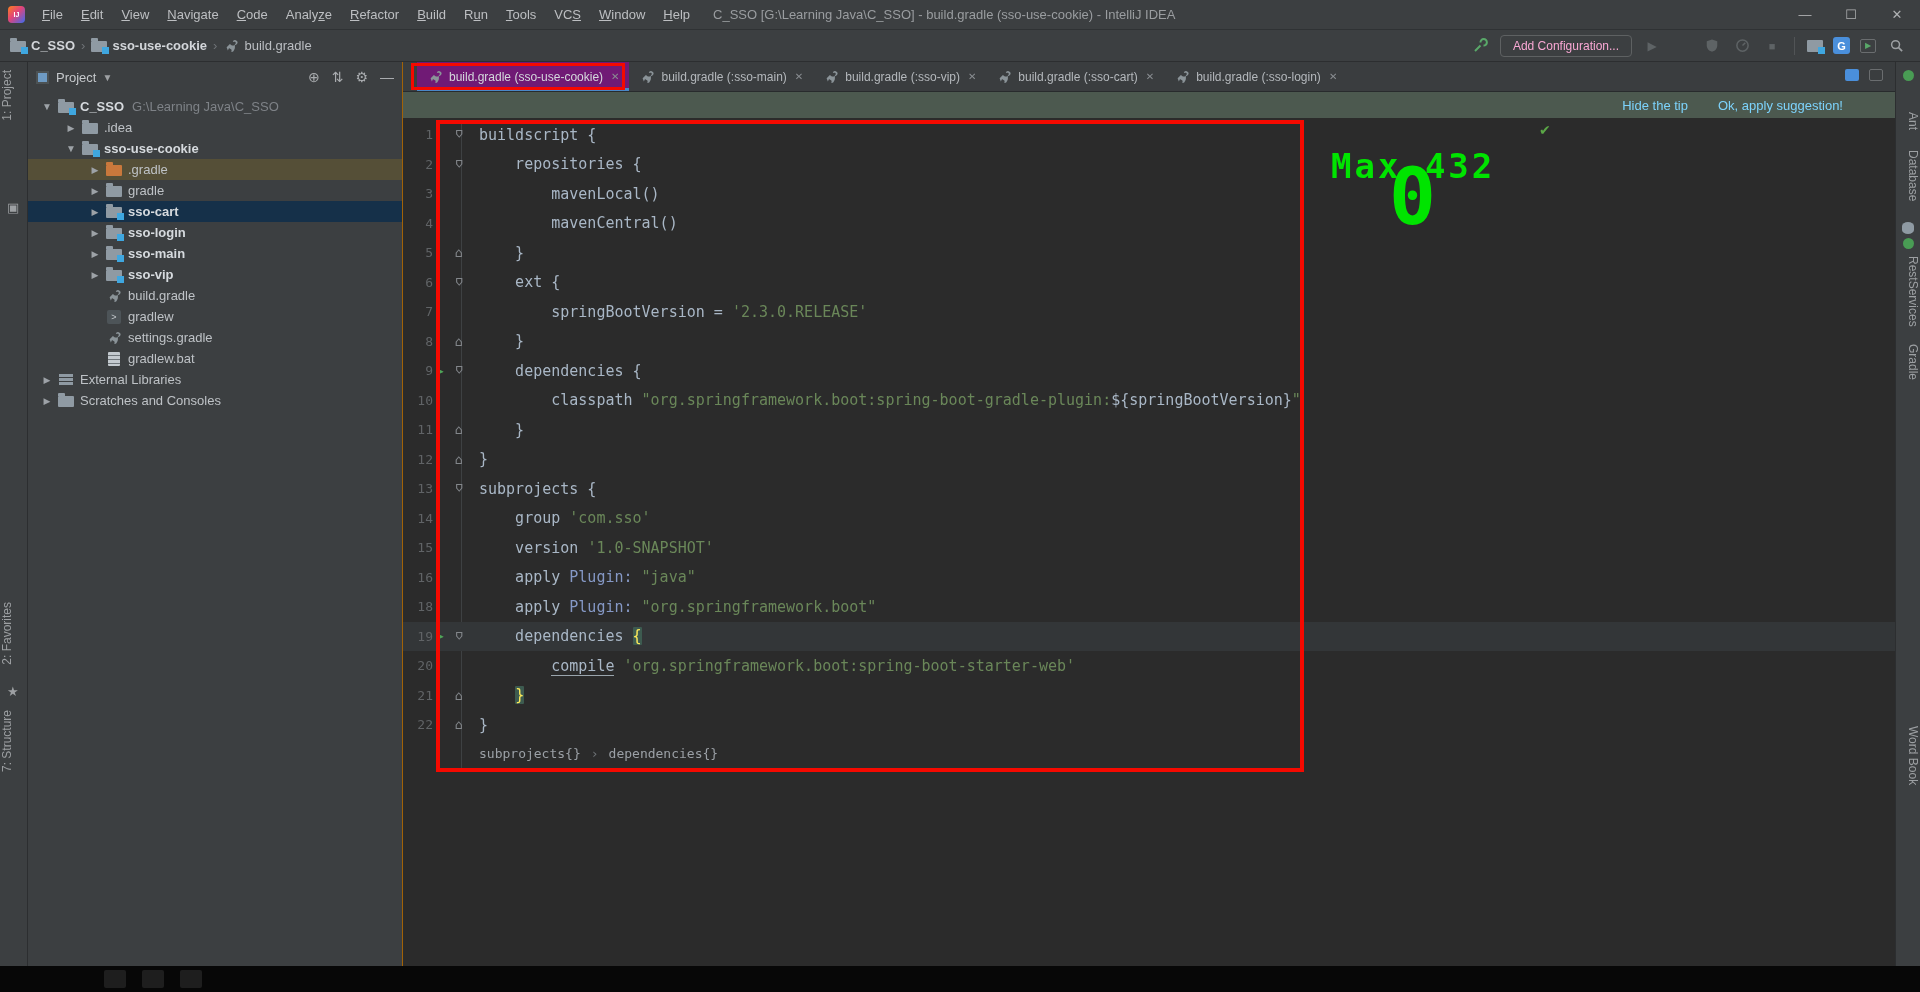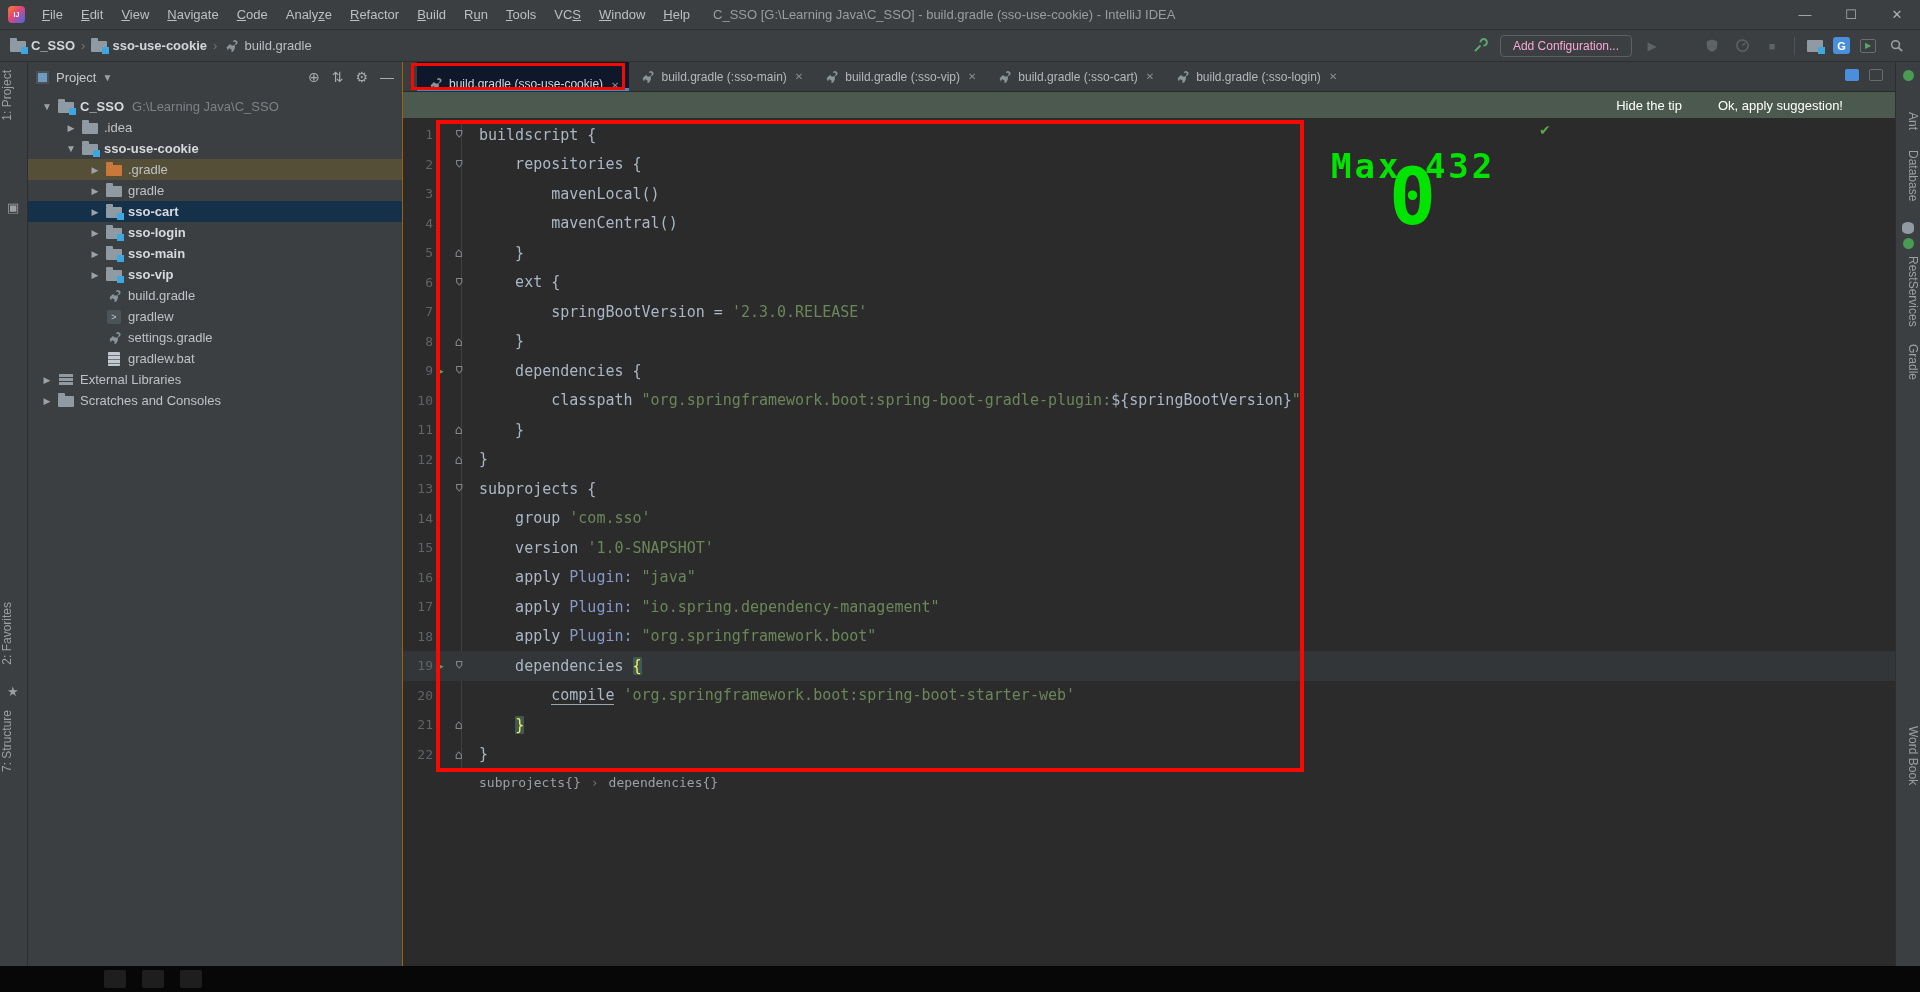--- a/index.html
+++ b/index.html
@@ -70,30 +70,30 @@
   .fold-folder.excl{background:#c9783c;}
   .ico-script{width:14px;height:14px;background:#4d5458;border-radius:2px;color:#c8cdd1;font-size:9px;display:flex;align-items:center;justify-content:center;}
   .ico-bat{width:12px;height:14px;background:#c3c9ce;border-radius:1px;
     background-image:repeating-linear-gradient(#c3c9ce 0 3px,#6f767b 3px 4px);}
   .ico-lib{width:14px;height:12px;background:repeating-linear-gradient(#8f9aa3 0 3px,#3c3f41 3px 4px);}
   
   .editor-col{flex:1;display:flex;flex-direction:column;min-width:0;}
   .tabbar{height:30px;background:#3a3d3f;display:flex;align-items:stretch;padding-left:14px;
     border-bottom:1px solid #282b2d;position:relative;}
   .tab{display:flex;align-items:center;gap:6px;padding:0 10px;font-size:12px;color:#b4b8bc;position:relative;}
-  .tab.active{background:#0f172a;color:#d4d8dc;align-items:flex-end;}
+  .tab.active{background:#701a75;color:#d4d8dc;}
   .tab.active::after{content:"";position:absolute;left:0;right:0;bottom:0;height:3px;background:#4a88c7;}
   .tab .x{color:#8a8e92;font-size:10px;margin-left:2px;}
   .tab-corner{position:absolute;right:12px;top:7px;display:flex;gap:10px;}
   .tc-a{width:14px;height:12px;background:#4a8fdb;border-radius:2px;}
   .tc-b{width:14px;height:12px;border:1px solid #6a6d6f;border-radius:2px;}
   
   .notify{height:26px;background:#4c594f;display:flex;align-items:center;padding:0 16px;font-size:13px;color:#dde1da;}
   .notify .acts{margin-left:auto;display:flex;gap:30px;padding-right:36px;}
-  .notify .lnk{color:#ffffff;margin-left:6px;}
+  .notify .lnk{color:#7dd3fc;}
   
   .editor{flex:1;position:relative;background:#2b2b2b;font-family:"DejaVu Sans Mono",monospace;overflow:hidden;}
   .codeblock{padding-top:2px;position:relative;}
   .foldline{position:absolute;left:58px;top:6px;height:648px;width:1px;background:#3e4143;}
   .cl{height:29.5px;display:flex;align-items:center;font-size:15px;}
   .cl.cur{background:#333638;}
   .g-num{width:30px;text-align:right;color:#606366;font-size:13px;flex:none;}
   .g-run{width:16px;text-align:center;font-size:9px;color:#4fa558;flex:none;}
   .g-fold{width:20px;text-align:center;flex:none;color:#83878b;font-size:13px;font-family:"DejaVu Sans",sans-serif;}
   .g-fold .fo{display:inline-block;transform:rotate(180deg);}
@@ -494,26 +494,20 @@
             <span class="g-fold"></span>
             <span class="code"><span class="tk-p">    version </span><span class="tk-s">'1.0-SNAPSHOT'</span></span>
           </div>
           <div class="cl">
             <span class="g-num">16</span>
             <span class="g-run"></span>
             <span class="g-fold"></span>
             <span class="code"><span class="tk-p">    apply </span><span class="tk-a">Plugin:</span><span class="tk-p"> </span><span class="tk-s">"java"</span></span>
           </div>
           <div class="cl">
-            <span class="g-num">17</span>
-            <span class="g-run"></span>
-            <span class="g-fold"></span>
-            <span class="code"><span class="tk-p">    apply </span><span class="tk-a">Plugin:</span><span class="tk-p"> </span><span class="tk-s">"io.spring.dependency-management"</span></span>
-          </div>
-          <div class="cl">
             <span class="g-num">18</span>
             <span class="g-run"></span>
             <span class="g-fold"></span>
             <span class="code"><span class="tk-p">    apply </span><span class="tk-a">Plugin:</span><span class="tk-p"> </span><span class="tk-s">"org.springframework.boot"</span></span>
           </div>
           <div class="cl cur">
             <span class="g-num">19</span>
             <span class="g-run">▶</span>
             <span class="g-fold"><span class="fo">⌂</span></span>
             <span class="code"><span class="tk-p">    dependencies </span><span class="tk-b">{</span></span>

